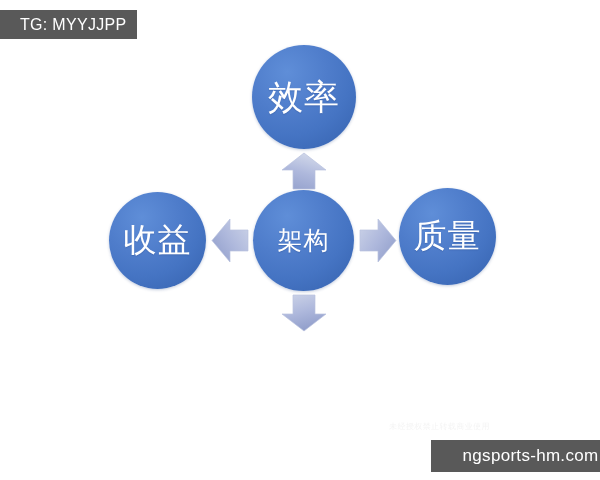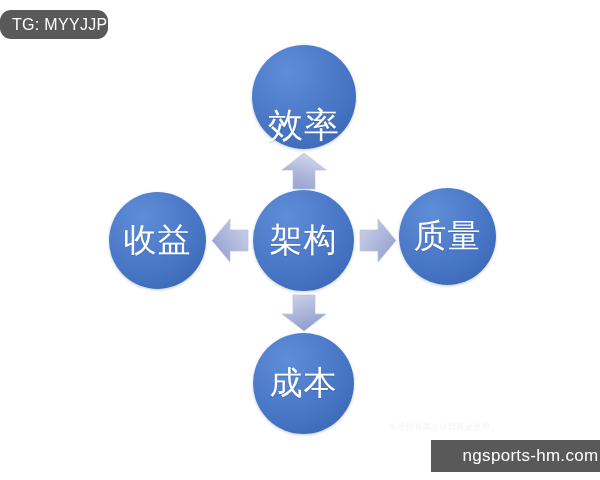--- a/index.html
+++ b/index.html
@@ -27,27 +27,26 @@
     color: #ffffff;
     display: flex;
     align-items: center;
     justify-content: center;
     letter-spacing: 0.3px;
     white-space: nowrap;
   }
   #tg-badge {
     left: 0px;
     top: 10px;
-    width: 108px;
+    width: 137px;
     height: 29px;
     font-size: 16px;
-    padding-left: 12px;
+    padding-left: 20px;
     justify-content: flex-start;
     box-sizing: border-box;
-    border-radius: 11px;
   }
   #site-badge {
     left: 431px;
     top: 440px;
     width: 199px;
     height: 32px;
     font-size: 17px;
   }
 
   
@@ -81,23 +80,23 @@
                 #4f7dcb 38%,
                 #4574c3 62%,
                 #3a67b4 88%,
                 #325da8 100%);
     box-shadow: 0 1px 3px rgba(40,70,130,0.28);
     letter-spacing: 1px;
     text-shadow: 0 1px 1px rgba(30,60,120,0.25);
     user-select: none;
   }
 
-  #node-top    { left: 252px; top: 45px;  width: 104px; height: 104px; font-size: 35px; align-items: flex-end; }
+  #node-top    { left: 252px; top: 45px;  width: 104px; height: 104px; font-size: 35px; }
   #node-left   { left: 109px; top: 192px; width: 97px;  height: 97px;  font-size: 33px; }
-  #node-center { left: 253px; top: 190px; width: 101px; height: 101px; font-size: 33px; }
+  #node-center { left: 253px; top: 190px; width: 101px; height: 101px; font-size: 25px; }
   #node-right  { left: 399px; top: 188px; width: 97px;  height: 97px;  font-size: 33px; }
   #node-bottom { left: 253px; top: 333px; width: 101px; height: 101px; font-size: 33px; }
 
   
   .arrow {
     position: absolute;
   }
   #arrow-up    { left: 281px; top: 152px; width: 46px; height: 38px; }
   #arrow-down  { left: 281px; top: 294px; width: 46px; height: 38px; }
   #arrow-left  { left: 211px; top: 218px; width: 38px; height: 45px; }
@@ -119,23 +118,20 @@
   </div>
 
   <div class="node" id="node-center">
     <span>架构</span>
   </div>
 
   <div class="node" id="node-right">
     <span>质量</span>
   </div>
 
-  <div class="node" id="node-bottom">
-    <span>成本</span>
-  </div>
 
   <svg class="arrow" id="arrow-up" viewBox="0 0 46 38">
     <defs>
       <linearGradient id="gUp" x1="0" y1="1" x2="0.35" y2="0">
         <stop offset="0%" stop-color="#93a0cc"></stop>
         <stop offset="55%" stop-color="#aeb8dc"></stop>
         <stop offset="100%" stop-color="#cdd4e8"></stop>
       </linearGradient>
     </defs>
     <polygon points="23,1 45,18 34,18 34,37 12,37 12,18 1,18" fill="url(#gUp)" stroke="#b9c1de" stroke-width="0.7"></polygon>

